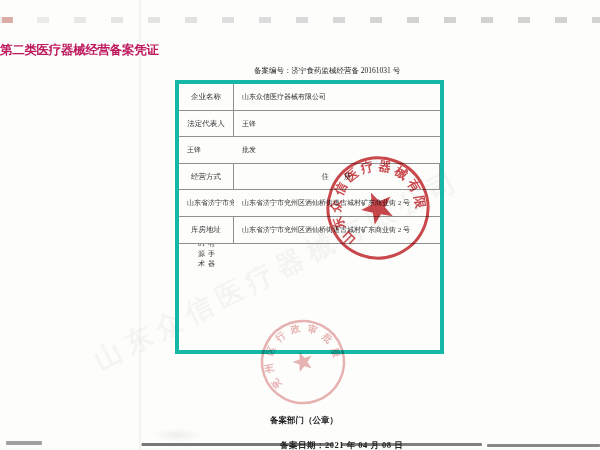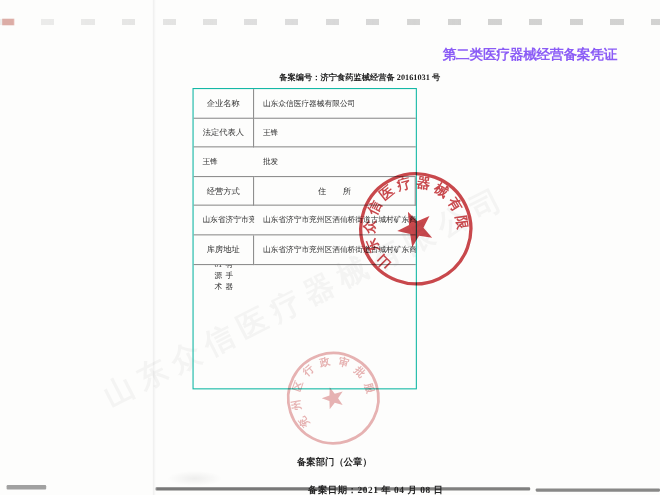--- a/index.html
+++ b/index.html
@@ -30,33 +30,33 @@
     background:radial-gradient(closest-side, rgba(0,0,0,.06), transparent);}
   
   .watermark{
     position:absolute;left:70px;top:235px;width:480px;
     transform:rotate(-27deg);transform-origin:center;
     font-size:27px;letter-spacing:7px;white-space:nowrap;
     color:rgba(110,110,110,.06);font-weight:bold;pointer-events:none;
   }
   
   .title{
-    position:absolute;top:42px;left:0;width:520px;text-align:right;
-    font-size:12.5px;font-weight:bold;letter-spacing:-0.3px;color:#8b5cf6;padding-left:41px;
+    position:absolute;top:42px;left:0;width:520px;text-align:left;
+    font-size:12.5px;font-weight:bold;letter-spacing:-0.3px;color:#be185d;
   }
   .reg-line{
     position:absolute;top:66px;left:54px;width:546px;text-align:center;
-    font-size:7.5px;font-weight:bold;color:#222;
+    font-size:7.5px;font-weight:normal;color:#222;
   }
   
   .cert-table{
-    position:absolute;left:175px;top:80px;width:204px;height:274px;
+    position:absolute;left:175px;top:80px;width:269px;height:274px;
     display:grid;grid-template-columns:55px 1fr;
     grid-template-rows:27px 26px 27px 26px 27px 27px 26px 88px;
-    border:1px solid #14b8a6;box-sizing:border-box;
+    border:4px solid #14b8a6;box-sizing:border-box;
   }
   .cell{box-sizing:border-box;border-bottom:1px solid #8f8f8f;overflow:hidden;}
   .cell.last{border-bottom:none;}
   .cell.lab{
     border-right:1px solid #8f8f8f;display:flex;align-items:center;justify-content:center;
     font-size:7.5px;color:#333;text-align:center;white-space:nowrap;
   }
   .cell.val{
     display:flex;align-items:center;padding:0 4px 0 8px;font-size:7px;color:#333;
     white-space:nowrap;

